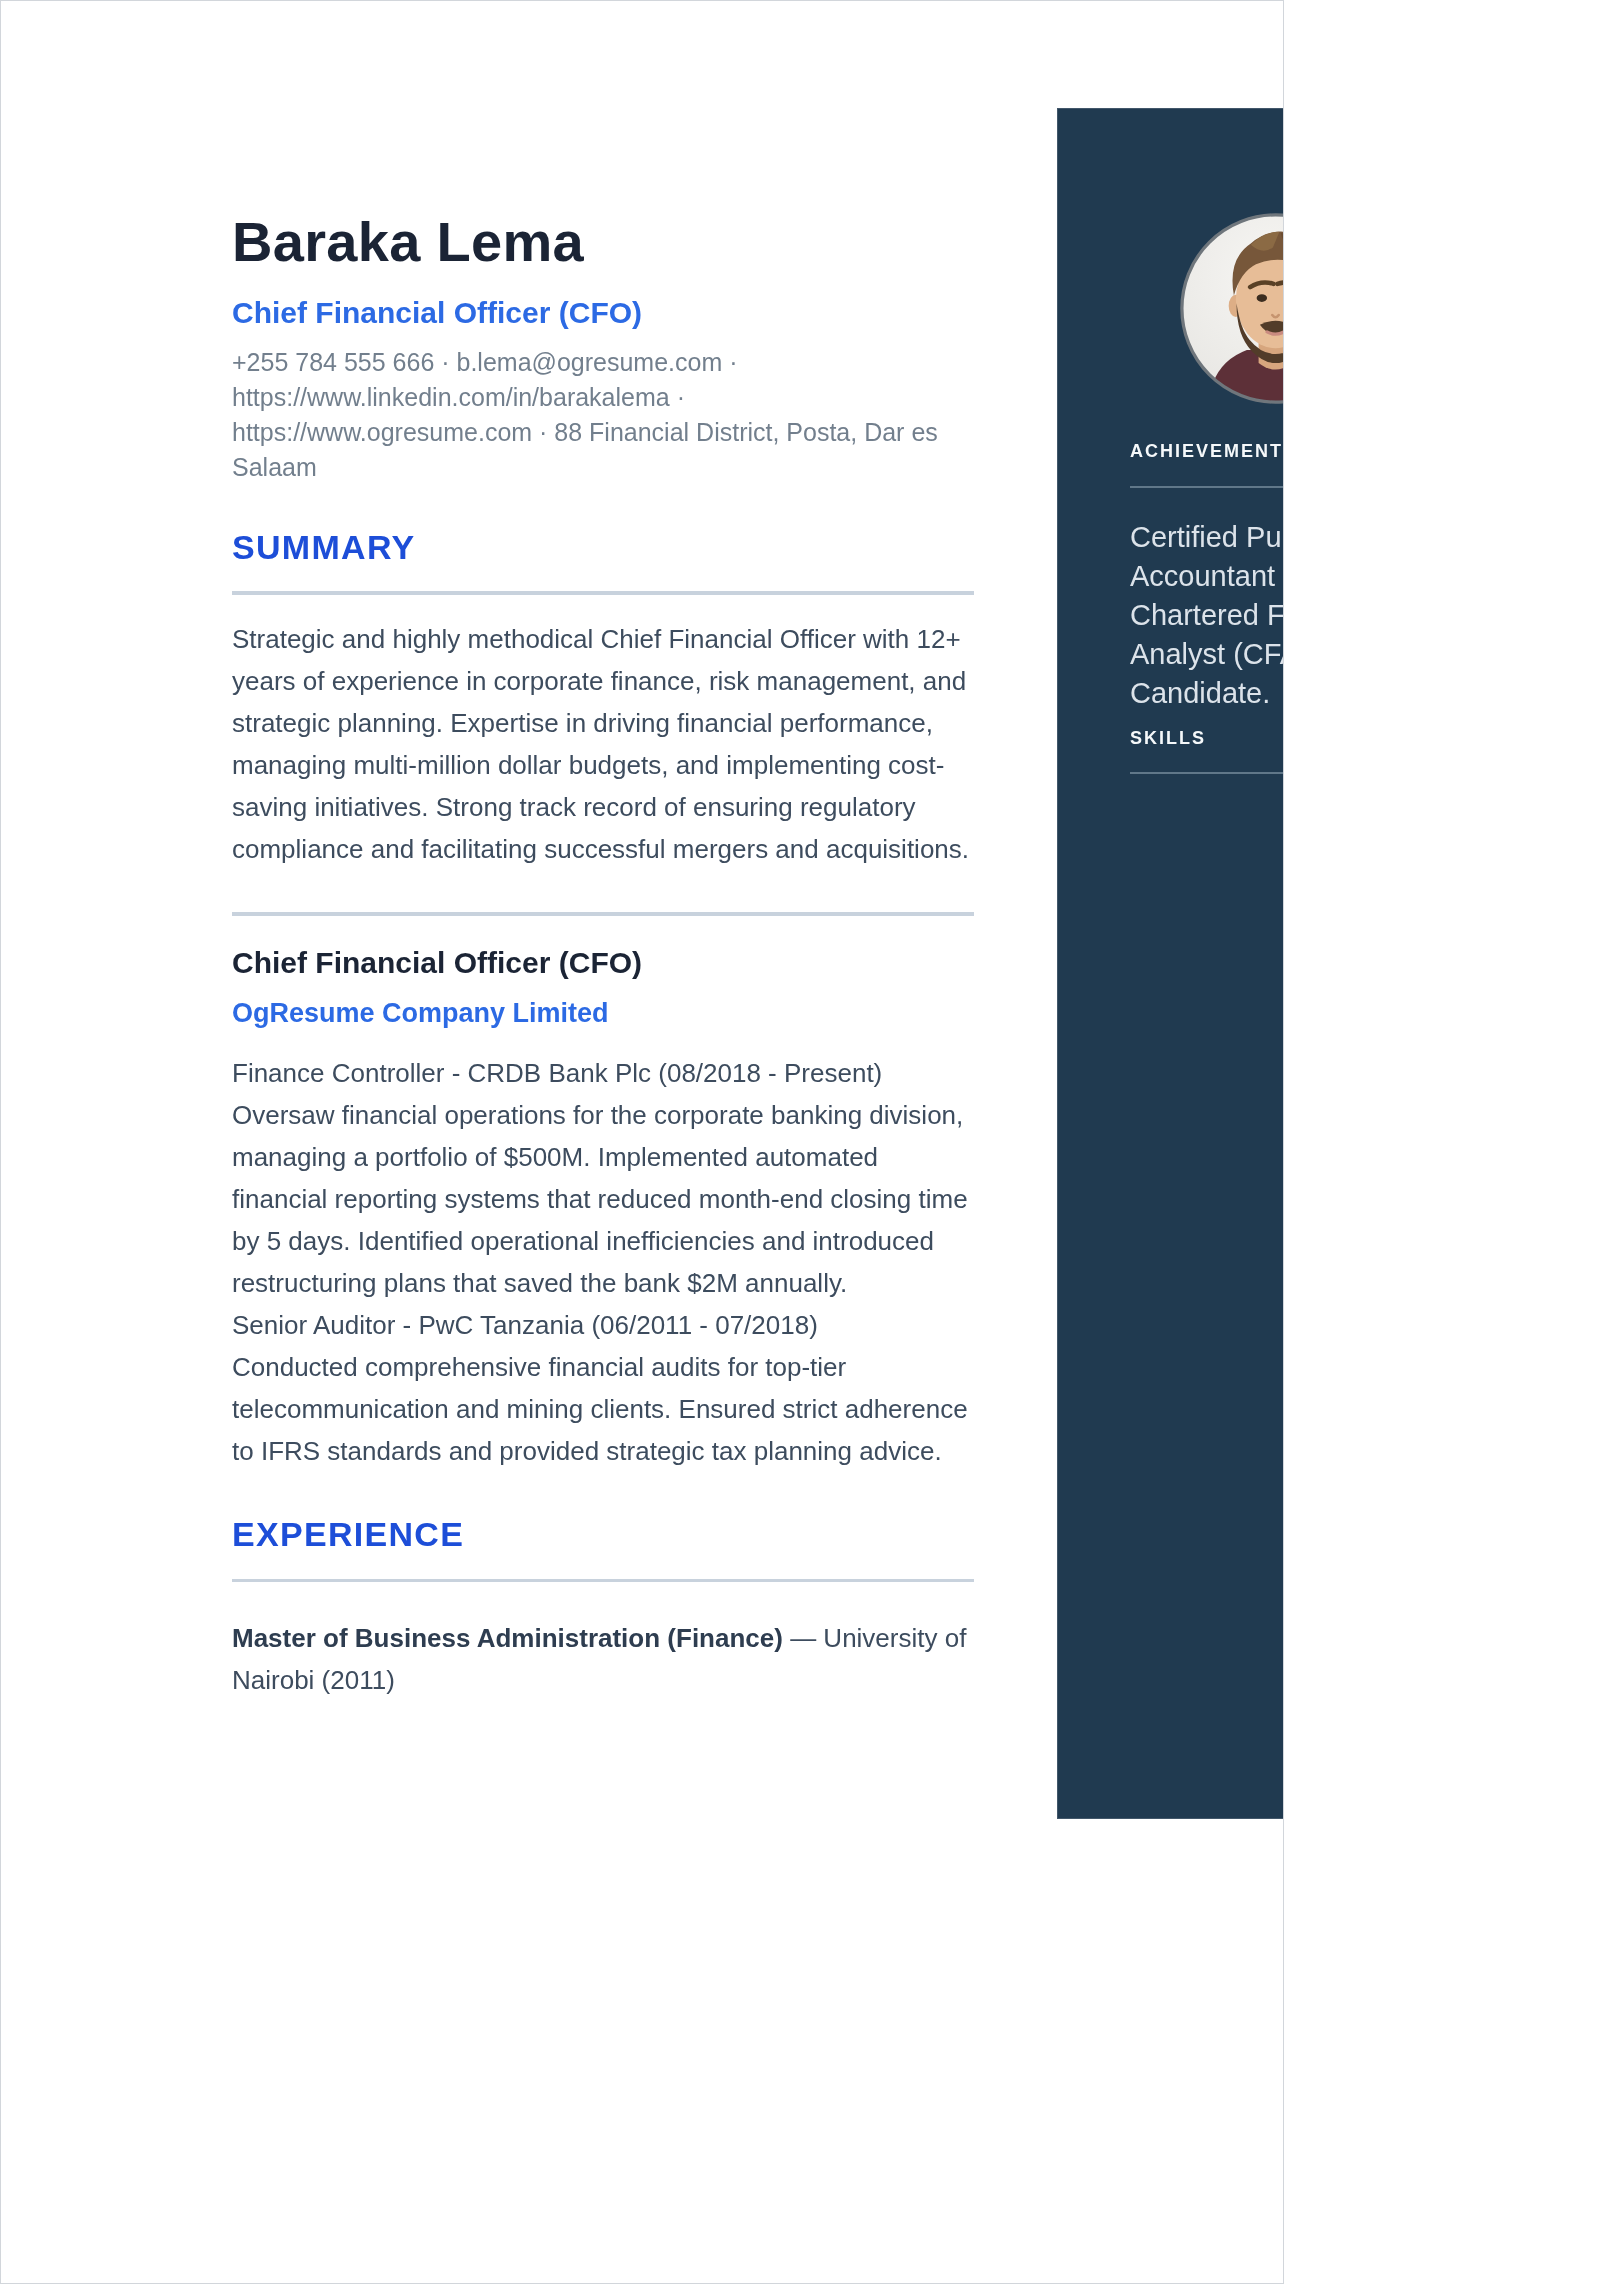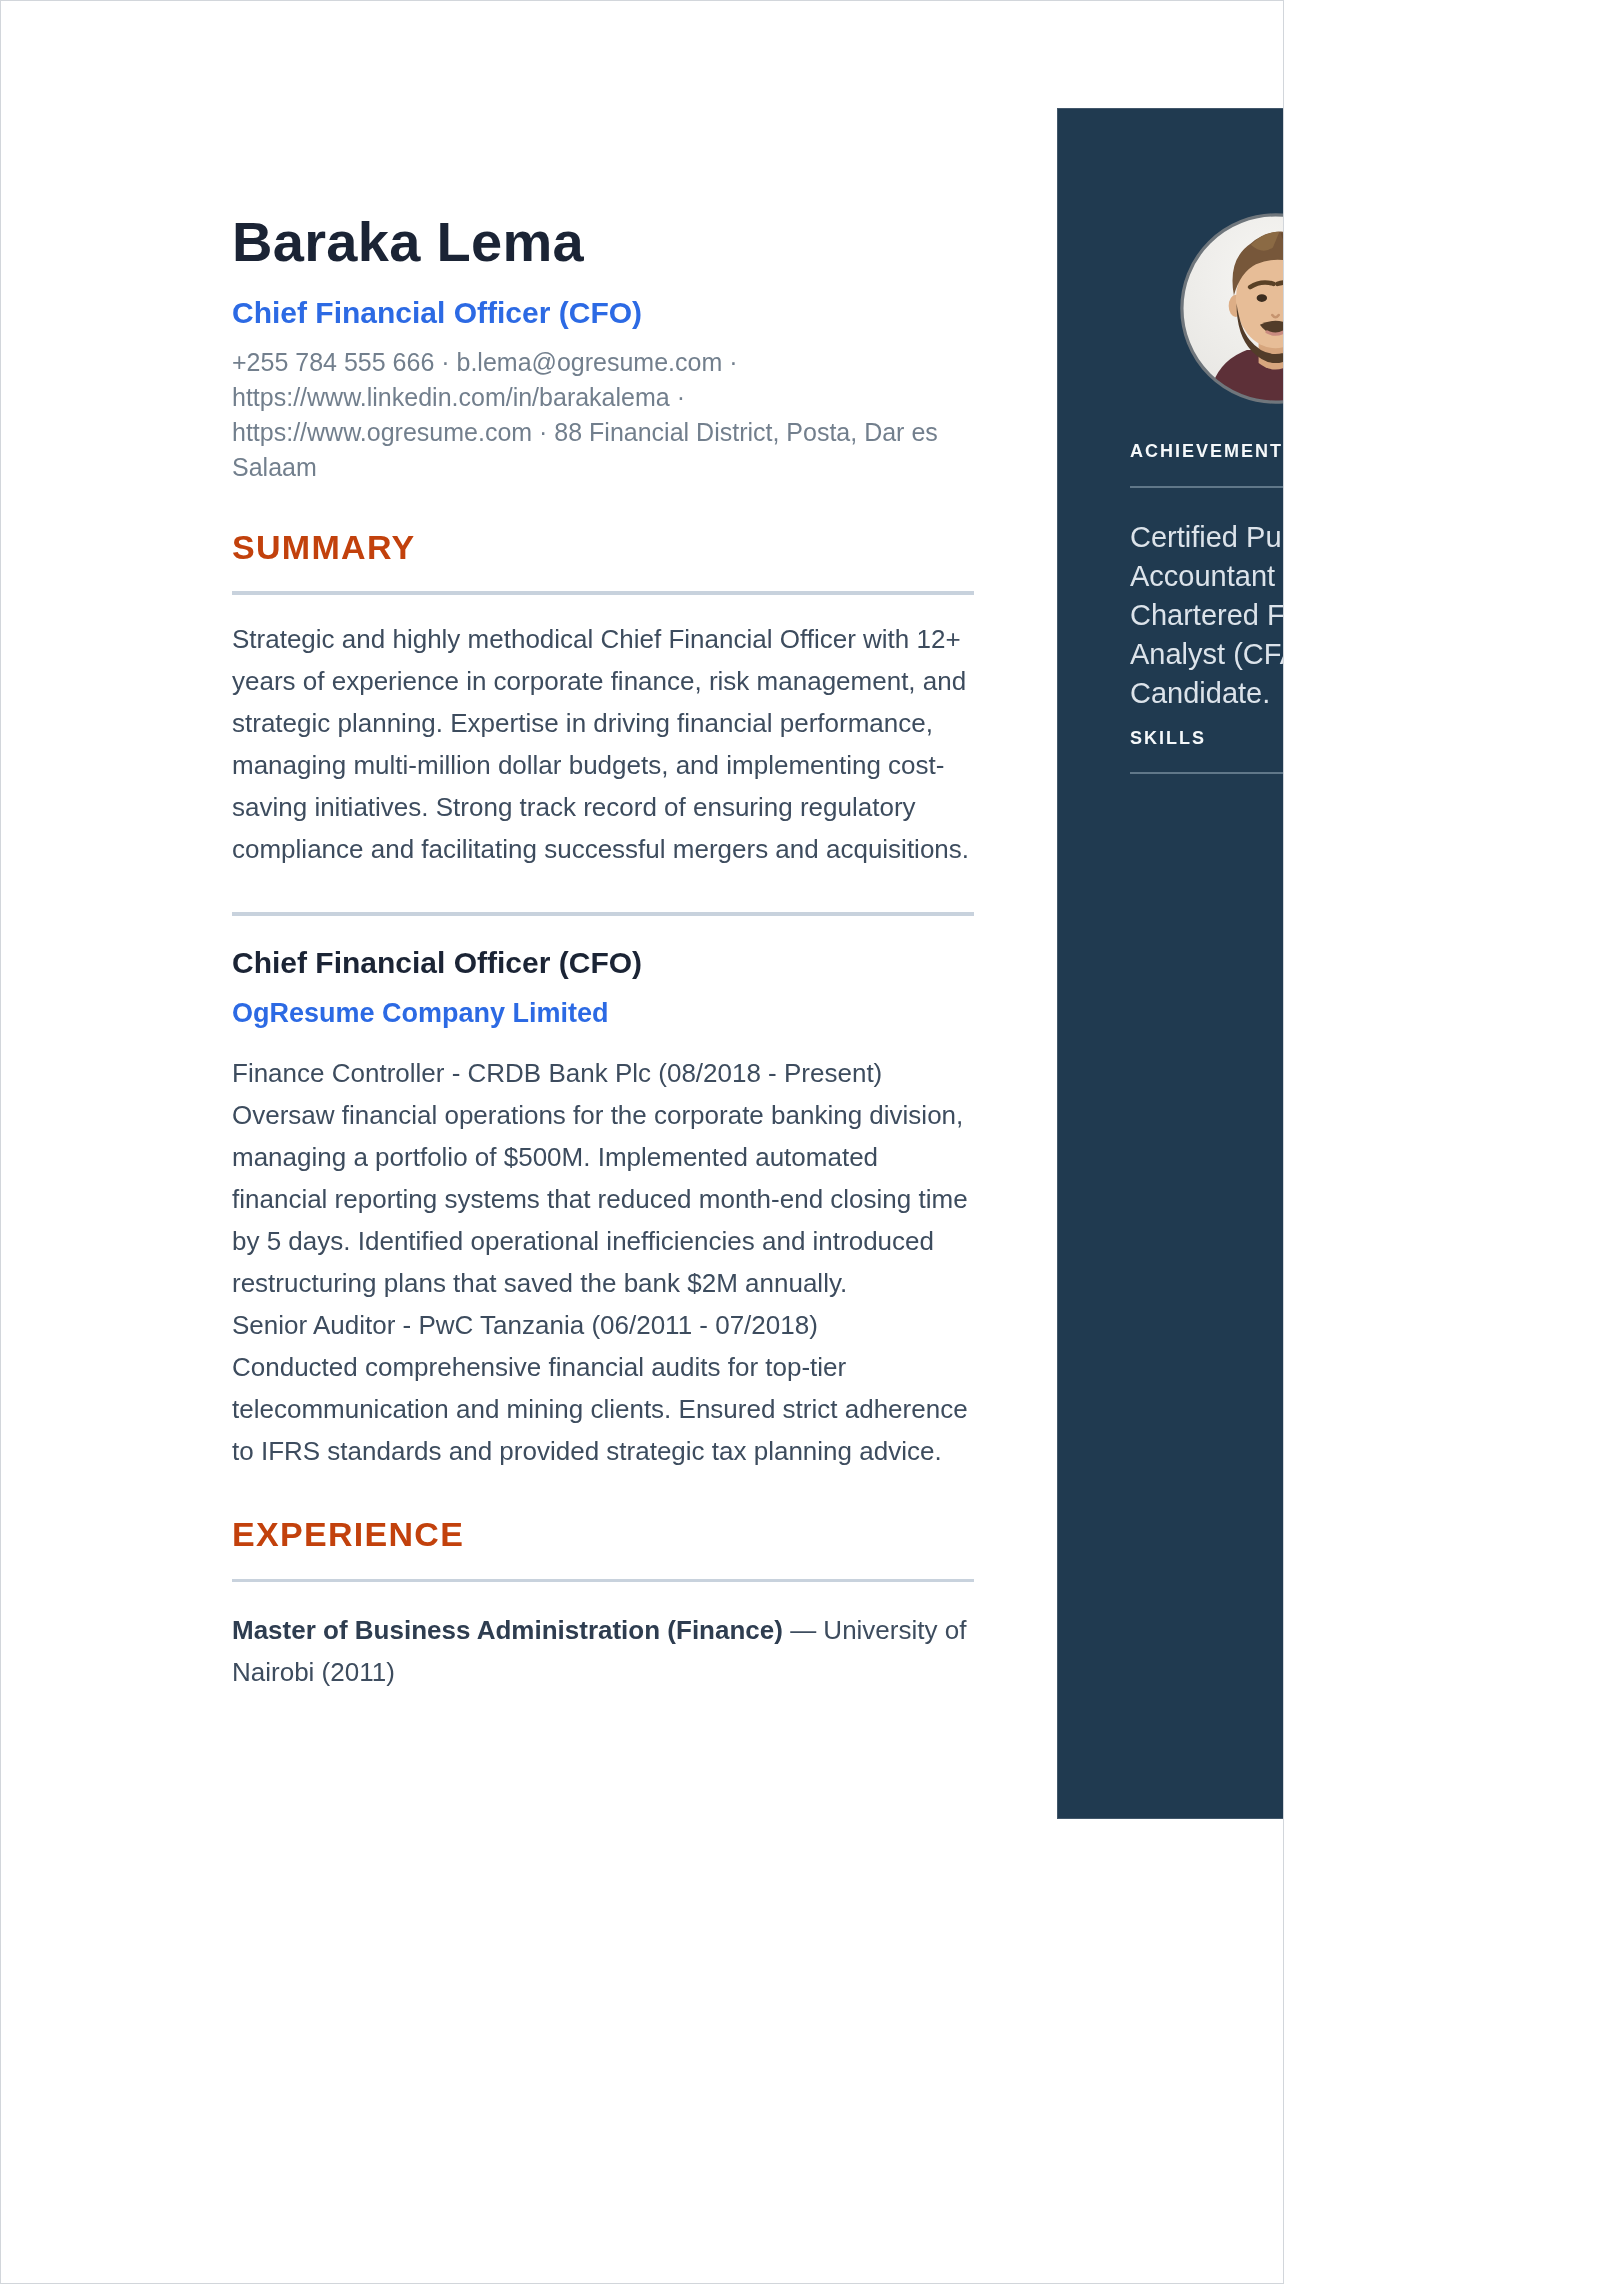--- a/index.html
+++ b/index.html
@@ -35,21 +35,21 @@
   }
   .contact-info {
     margin-top: 14px;
     font-size: 25px; line-height: 35px;
     color: #727f8d;
     white-space: pre-line;
   }
   .section { margin-top: 42px; }
   .section-heading {
     font-size: 34px; line-height: 1.2;
-    font-weight: bold; color: #c2410c;
+    font-weight: bold; color: #1d4ed8;
     letter-spacing: 1.3px;
   }
   .section-divider {
     margin-top: 23.4px;
     width: 742px; height: 3.9px;
     background: #c8d2dd;
   }
   .body-text {
     margin-top: 23.4px;
     font-size: 26px; line-height: 42px;
@@ -59,21 +59,21 @@
   .job-title {
     margin-top: 29px;
     font-size: 30px; line-height: 1.2;
     font-weight: bold; color: #1b2435;
   }
   .company-name {
     margin-top: 15.6px;
     font-size: 27px; line-height: 1.2;
     font-weight: bold; color: #2c6ae4;
   }
-  .edu-entry { margin-top: 27px; font-size: 26px; line-height: 42px; color: #3d4c5e; white-space: pre-line; }
+  .edu-entry { margin-top: 35px; font-size: 26px; line-height: 42px; color: #3d4c5e; white-space: pre-line; }
   .edu-entry .degree { font-weight: bold; color: #2e3d50; }
 
   
   .sidebar {
     position: absolute; left: 1056px; top: 107px;
     width: 437px; height: 1711px;
     background: #203a50;
     border: 1.3px solid #42576a;
   }
   .photo-wrap {

